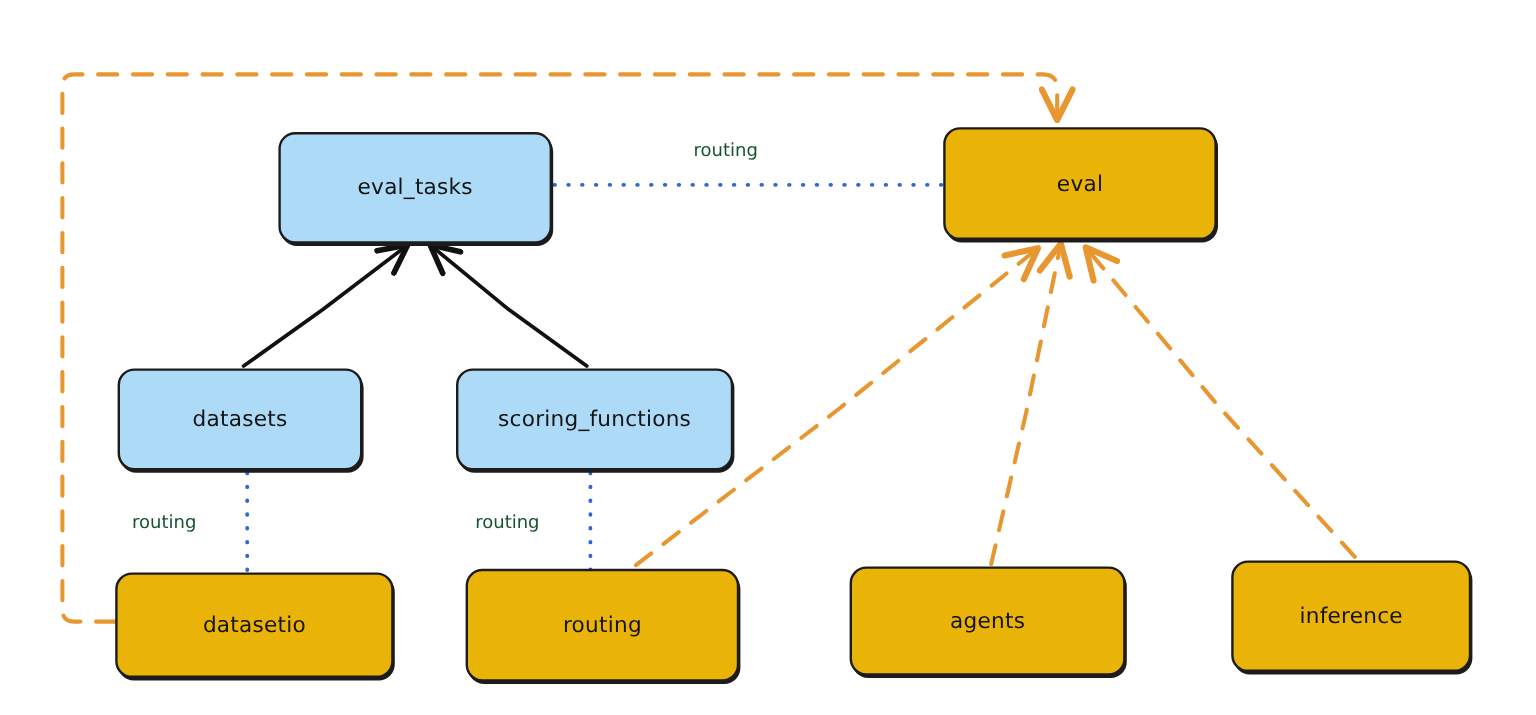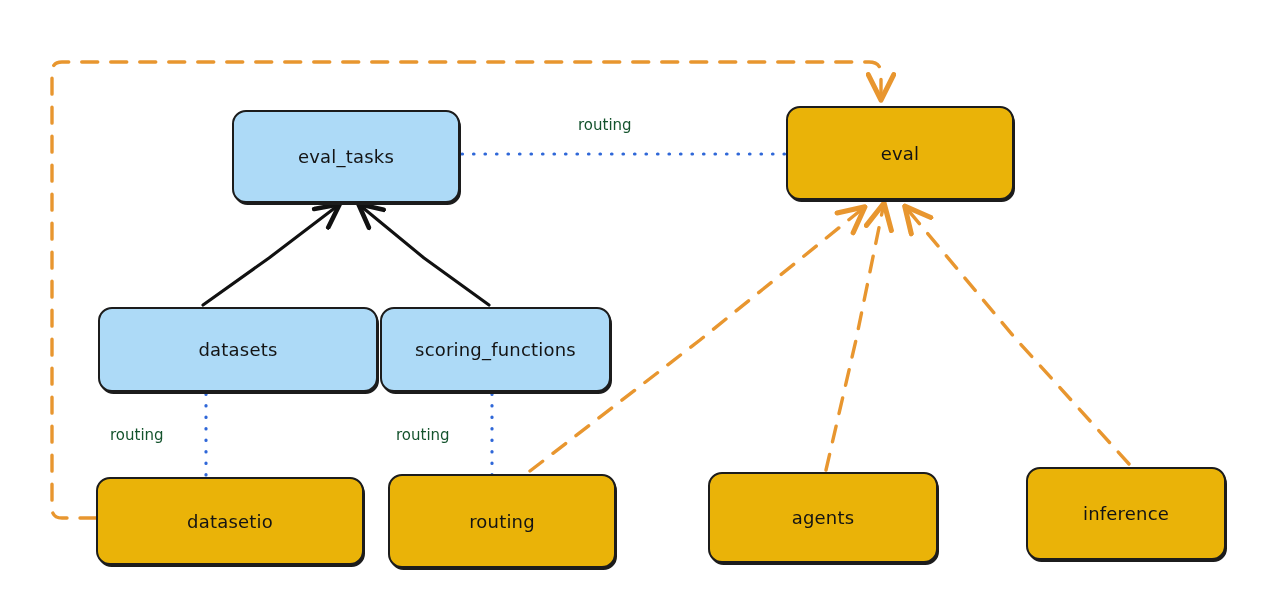--- a/index.html
+++ b/index.html
@@ -90,29 +90,29 @@
   </svg>
 
   <div class="node blue" style="left:232px; top:110px; width:228px; height:93px;">
     <span class="node-label">eval_tasks</span>
   </div>
 
   <div class="node green" style="left:786px; top:106px; width:228px; height:94px;">
     <span class="node-label">eval</span>
   </div>
 
-  <div class="node blue" style="left:98px; top:307px; width:280px; height:85px;">
+  <div class="node blue" style="left:98px; top:307px; width:204px; height:85px;">
     <span class="node-label">datasets</span>
   </div>
 
   <div class="node blue" style="left:380px; top:307px; width:231px; height:85px;">
     <span class="node-label">scoring_functions</span>
   </div>
 
-  <div class="node green" style="left:96px; top:477px; width:268px; height:88px;">
+  <div class="node green" style="left:96px; top:477px; width:232px; height:88px;">
     <span class="node-label">datasetio</span>
   </div>
 
   <div class="node green" style="left:388px; top:474px; width:228px; height:94px;">
     <span class="node-label">routing</span>
   </div>
 
   <div class="node green" style="left:708px; top:472px; width:230px; height:91px;">
     <span class="node-label">agents</span>
   </div>

